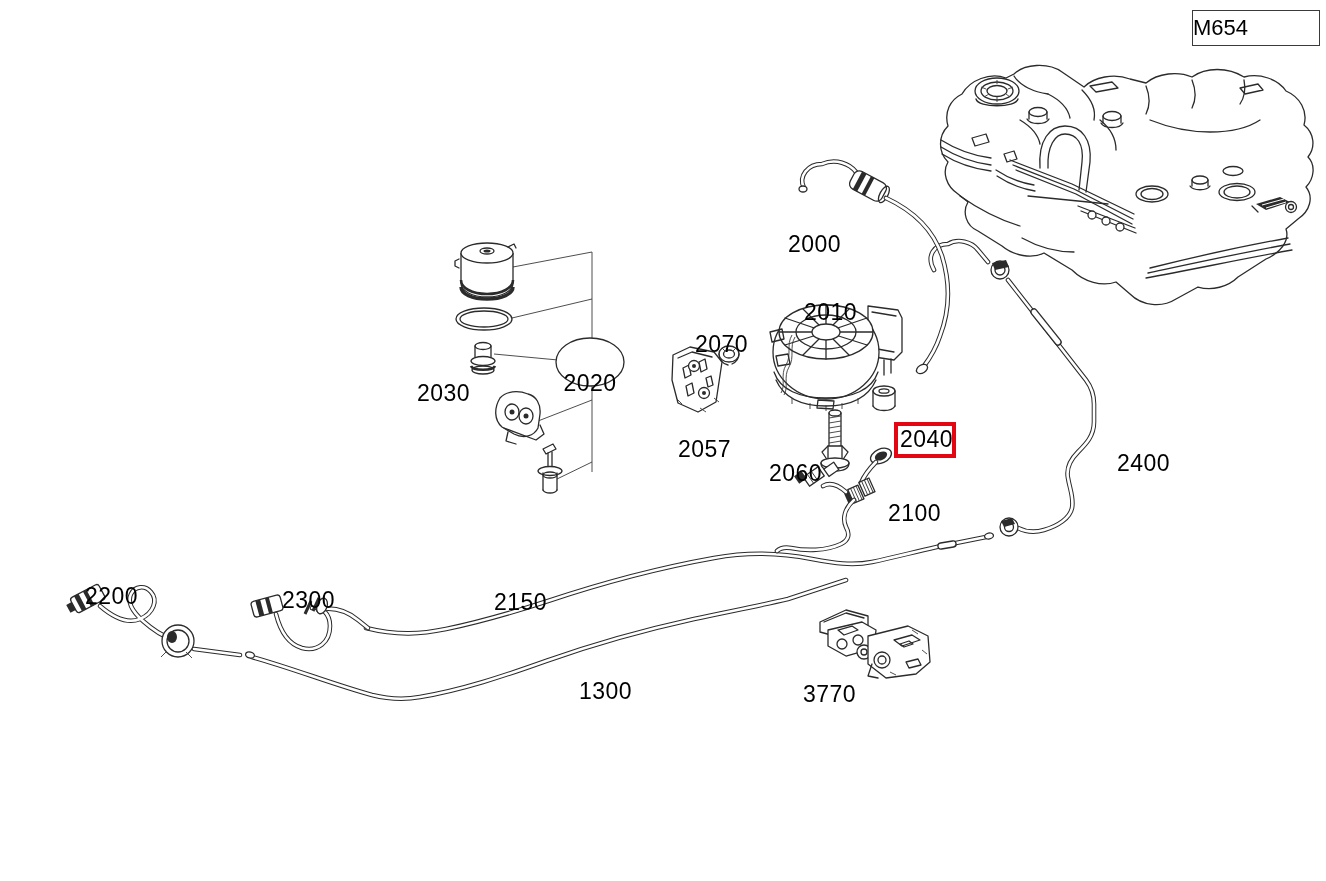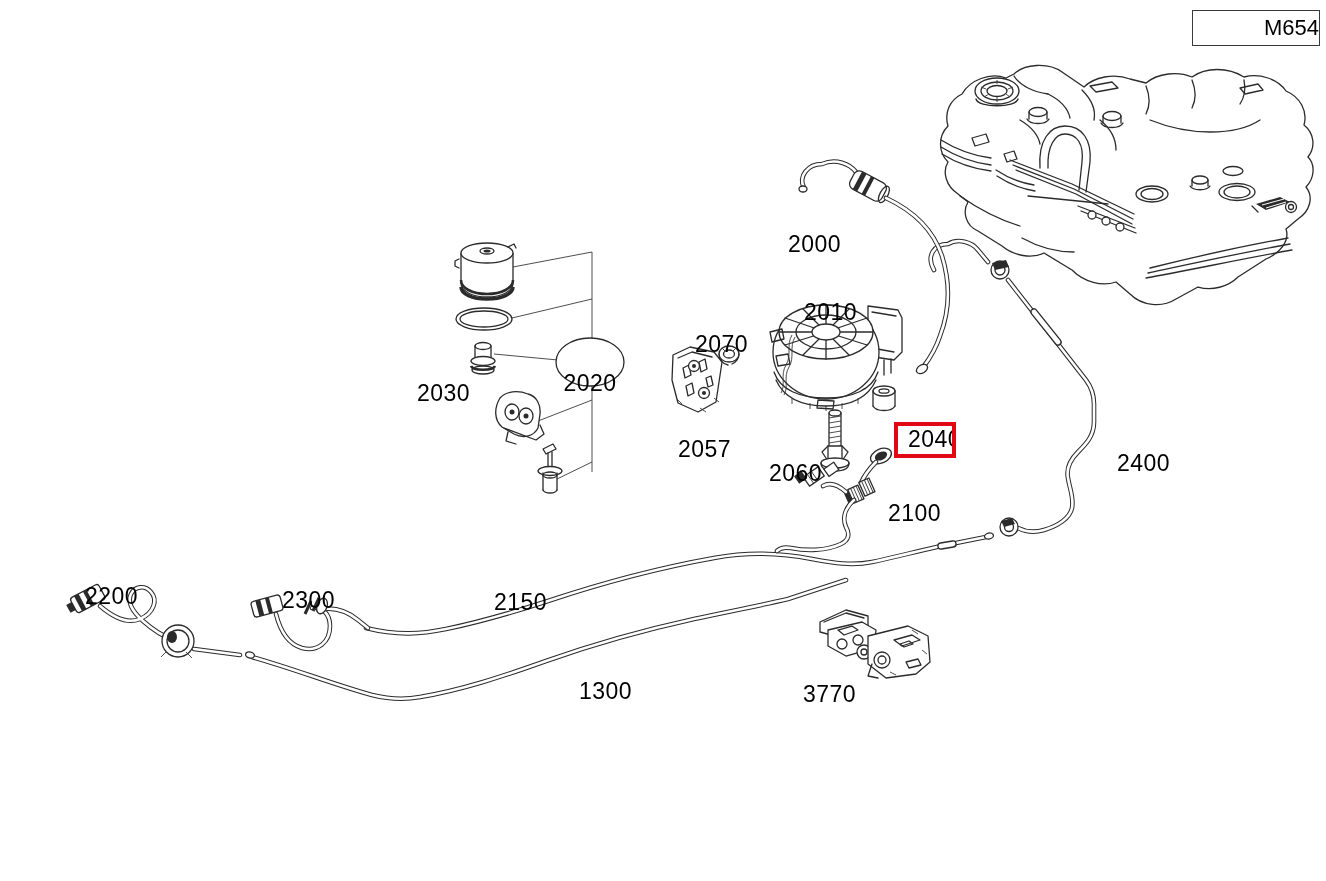--- a/index.html
+++ b/index.html
@@ -14,25 +14,25 @@
   .dk{fill:#2b2b2b;stroke:none;}
   .t4{fill:none;stroke:#2b2b2b;stroke-width:4.6;stroke-linecap:round;stroke-linejoin:round;}
   .t2{fill:none;stroke:#fff;stroke-width:2.6;stroke-linecap:round;stroke-linejoin:round;}
   .t7{fill:none;stroke:#2b2b2b;stroke-width:7.5;stroke-linecap:round;}
   .t5w{fill:none;stroke:#fff;stroke-width:4.8;stroke-linecap:round;}
 
   .lbl{position:absolute;font-size:23px;line-height:24px;color:#000;white-space:nowrap;letter-spacing:0.5px;margin-top:20px;}
   .lbl.centered{transform:translate(-50%,-50%);}
   .lbl.highlight{
     box-sizing:border-box;width:62px;height:36px;border:4px solid #e30613;
-    background:#fff;padding-left:10px;line-height:27px;overflow:hidden;
+    background:#fff;padding-left:2px;line-height:27px;overflow:hidden;
   }
   .code-box{
     position:absolute;left:1192px;top:10px;width:126px;height:34px;
-    border:1.5px solid #3a3a3a;background:#fff;display:flex;align-items:center;justify-content:flex-end;
+    border:1.5px solid #3a3a3a;background:#fff;display:flex;align-items:center;justify-content:flex-start;
     font-size:22px;color:#000;
   }
 </style>
 </head>
 <body>
 
 <div id="stage">
 
 <svg id="art" width="1326" height="881" viewBox="0 0 1326 881" xmlns="http://www.w3.org/2000/svg">
 

